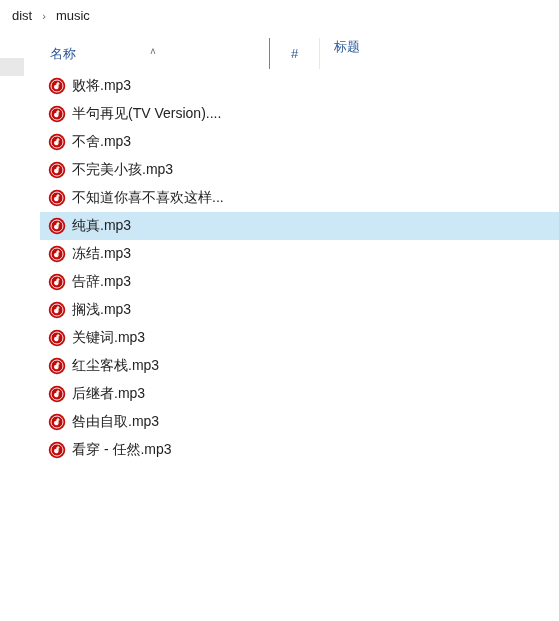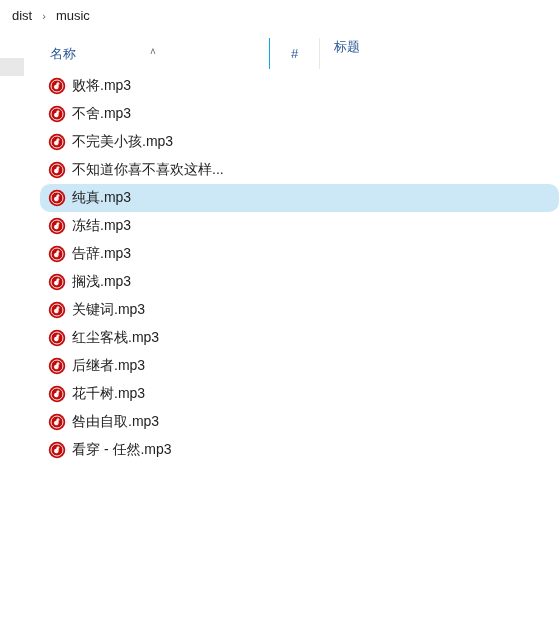--- a/index.html
+++ b/index.html
@@ -76,21 +76,20 @@
     }
     .file-row {
       display: flex;
       align-items: center;
       height: 28px;
       padding-left: 8px;
       cursor: default;
     }
     .file-row.selected {
       background: #cce8f7;
-      border-radius: 10px;
     }
     .file-icon {
       width: 18px;
       height: 18px;
       margin-right: 6px;
       flex-shrink: 0;
     }
     .file-name {
       color: #222;
       font-size: 14px;
@@ -139,20 +138,29 @@
         </svg></span>
       <span class="file-name">败将.mp3</span>
     </div>
     <div class="file-row">
       <span class="file-icon"><svg viewBox="0 0 24 24" width="18" height="18">
           <circle cx="12" cy="12" r="11" fill="#c20c0c"></circle>
           <circle cx="12" cy="12" r="8" fill="none" stroke="#fff" stroke-width="1.2"></circle>
           <path d="M13.4 7.2 L13.4 13.3 A2.3 2.3 0 1 1 11.9 11.2 L11.9 9.0 A4.0 4.0 0 0 1 14.8 9.0" fill="none" stroke="#fff" stroke-width="1.5" stroke-linecap="round"></path>
           <circle cx="11.1" cy="13.5" r="1.9" fill="#fff"></circle>
         </svg></span>
+      <span class="file-name">半句再见(TV Version)....</span>
+    </div>
+    <div class="file-row">
+      <span class="file-icon"><svg viewBox="0 0 24 24" width="18" height="18">
+          <circle cx="12" cy="12" r="11" fill="#c20c0c"></circle>
+          <circle cx="12" cy="12" r="8" fill="none" stroke="#fff" stroke-width="1.2"></circle>
+          <path d="M13.4 7.2 L13.4 13.3 A2.3 2.3 0 1 1 11.9 11.2 L11.9 9.0 A4.0 4.0 0 0 1 14.8 9.0" fill="none" stroke="#fff" stroke-width="1.5" stroke-linecap="round"></path>
+          <circle cx="11.1" cy="13.5" r="1.9" fill="#fff"></circle>
+        </svg></span>
       <span class="file-name">不舍.mp3</span>
     </div>
     <div class="file-row">
       <span class="file-icon"><svg viewBox="0 0 24 24" width="18" height="18">
           <circle cx="12" cy="12" r="11" fill="#c20c0c"></circle>
           <circle cx="12" cy="12" r="8" fill="none" stroke="#fff" stroke-width="1.2"></circle>
           <path d="M13.4 7.2 L13.4 13.3 A2.3 2.3 0 1 1 11.9 11.2 L11.9 9.0 A4.0 4.0 0 0 1 14.8 9.0" fill="none" stroke="#fff" stroke-width="1.5" stroke-linecap="round"></path>
           <circle cx="11.1" cy="13.5" r="1.9" fill="#fff"></circle>
         </svg></span>
       <span class="file-name">不完美小孩.mp3</span>
@@ -229,29 +237,20 @@
         </svg></span>
       <span class="file-name">后继者.mp3</span>
     </div>
     <div class="file-row">
       <span class="file-icon"><svg viewBox="0 0 24 24" width="18" height="18">
           <circle cx="12" cy="12" r="11" fill="#c20c0c"></circle>
           <circle cx="12" cy="12" r="8" fill="none" stroke="#fff" stroke-width="1.2"></circle>
           <path d="M13.4 7.2 L13.4 13.3 A2.3 2.3 0 1 1 11.9 11.2 L11.9 9.0 A4.0 4.0 0 0 1 14.8 9.0" fill="none" stroke="#fff" stroke-width="1.5" stroke-linecap="round"></path>
           <circle cx="11.1" cy="13.5" r="1.9" fill="#fff"></circle>
         </svg></span>
-      <span class="file-name">花千树.mp3</span>
-    </div>
-    <div class="file-row">
-      <span class="file-icon"><svg viewBox="0 0 24 24" width="18" height="18">
-          <circle cx="12" cy="12" r="11" fill="#c20c0c"></circle>
-          <circle cx="12" cy="12" r="8" fill="none" stroke="#fff" stroke-width="1.2"></circle>
-          <path d="M13.4 7.2 L13.4 13.3 A2.3 2.3 0 1 1 11.9 11.2 L11.9 9.0 A4.0 4.0 0 0 1 14.8 9.0" fill="none" stroke="#fff" stroke-width="1.5" stroke-linecap="round"></path>
-          <circle cx="11.1" cy="13.5" r="1.9" fill="#fff"></circle>
-        </svg></span>
       <span class="file-name">咎由自取.mp3</span>
     </div>
     <div class="file-row">
       <span class="file-icon"><svg viewBox="0 0 24 24" width="18" height="18">
           <circle cx="12" cy="12" r="11" fill="#c20c0c"></circle>
           <circle cx="12" cy="12" r="8" fill="none" stroke="#fff" stroke-width="1.2"></circle>
           <path d="M13.4 7.2 L13.4 13.3 A2.3 2.3 0 1 1 11.9 11.2 L11.9 9.0 A4.0 4.0 0 0 1 14.8 9.0" fill="none" stroke="#fff" stroke-width="1.5" stroke-linecap="round"></path>
           <circle cx="11.1" cy="13.5" r="1.9" fill="#fff"></circle>
         </svg></span>
       <span class="file-name">看穿 - 任然.mp3</span>

